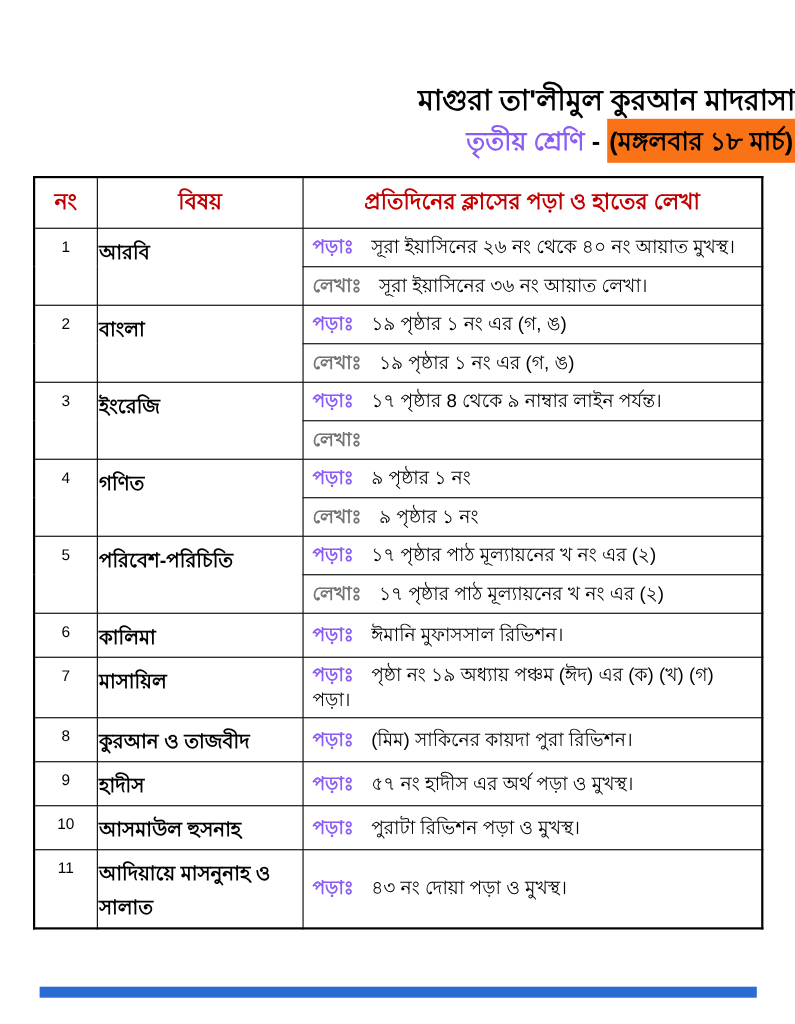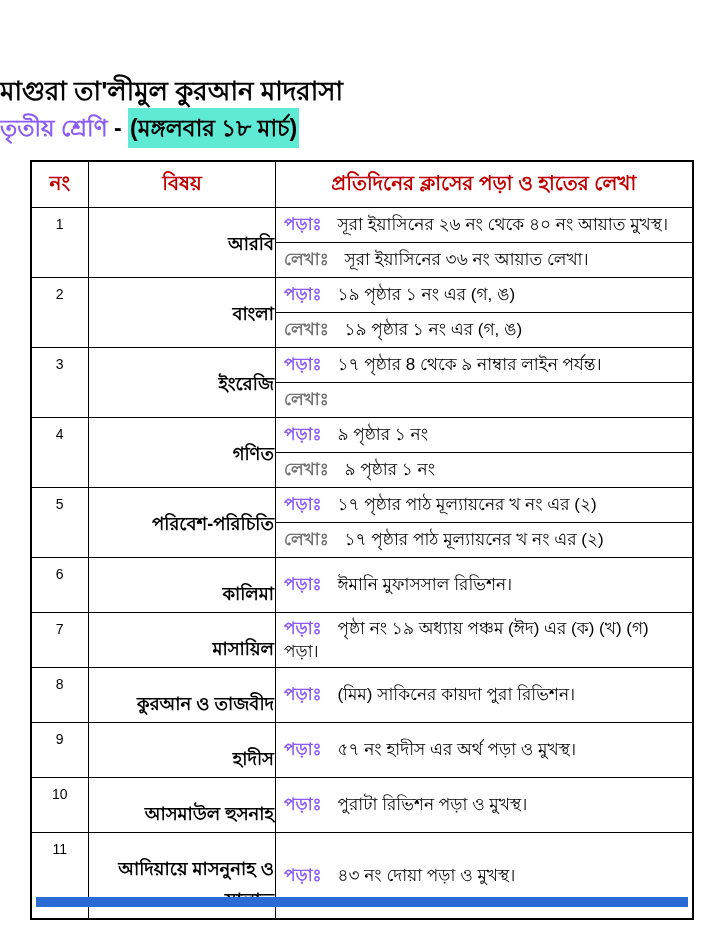--- a/index.html
+++ b/index.html
@@ -9,38 +9,38 @@
     background: #ffffff;
     font-family: "Liberation Sans", "DejaVu Sans", sans-serif;
     color: #000;
   }
   .page {
     position: relative;
     width: 723px; height: 931px;
     background: #ffffff;
     overflow: hidden;
   }
-  .header { text-align: left; padding-top: 74px; }
+  .header { text-align: right; padding-top: 74px; }
   .title {
     font-size: 26px; font-weight: bold; line-height: 34px; color: #000000;
   }
   .subtitle {
     font-size: 19px; font-weight: bold; line-height: 30px; color: #000000;
   }
   .phone {
     font-family: "Liberation Serif", "DejaVu Serif", serif;
     font-size: 19px; font-weight: bold; line-height: 25px;
     letter-spacing: 1px; color: #000000;
   }
   .class-line {
     font-size: 23px; font-weight: bold; line-height: 34px; margin-top: 3px;
   }
   .class-label { color: #8b5cf6; }
   .class-sep { color: #000000; }
-  .date-highlight { background: #5eead4; color: #000000; padding: 7px 2px; }
+  .date-highlight { background: #f97316; color: #000000; padding: 7px 2px; }
 
   table.schedule {
     border-collapse: collapse;
     width: 662px;
     margin: 15px auto 0 auto;
     table-layout: fixed;
     border: 2px solid #000;
   }
   col.c-no { width: 58px; }
   col.c-subject { width: 187px; }
@@ -48,22 +48,22 @@
   th, td { border: 1px solid #000; }
   th {
     color: #c00000; font-weight: bold; font-size: 20px;
     height: 46px; text-align: center; padding: 2px;
   }
   td.cell-no {
     font-size: 14px; text-align: center; vertical-align: top;
     padding-top: 8px; font-family: "Liberation Sans", sans-serif;
   }
   td.cell-subject {
-    font-size: 18px; font-weight: bold; text-align: right;
-    vertical-align: top; padding-top: 22px;
+    font-size: 18px; font-weight: bold; text-align: left;
+    vertical-align: top; padding-top: 7px;
   }
   td.cell-task {
     font-size: 17px; height: 35px; vertical-align: middle;
     padding: 4px 4px 4px 8px; line-height: 23px;
   }
   .lbl-read  { color: #8b5cf6; font-weight: bold; }
   .lbl-write { color: #737373; font-weight: bold; }
   .task-text { color: #000000; margin-left: 11px; }
 
   .bottom-bar {

